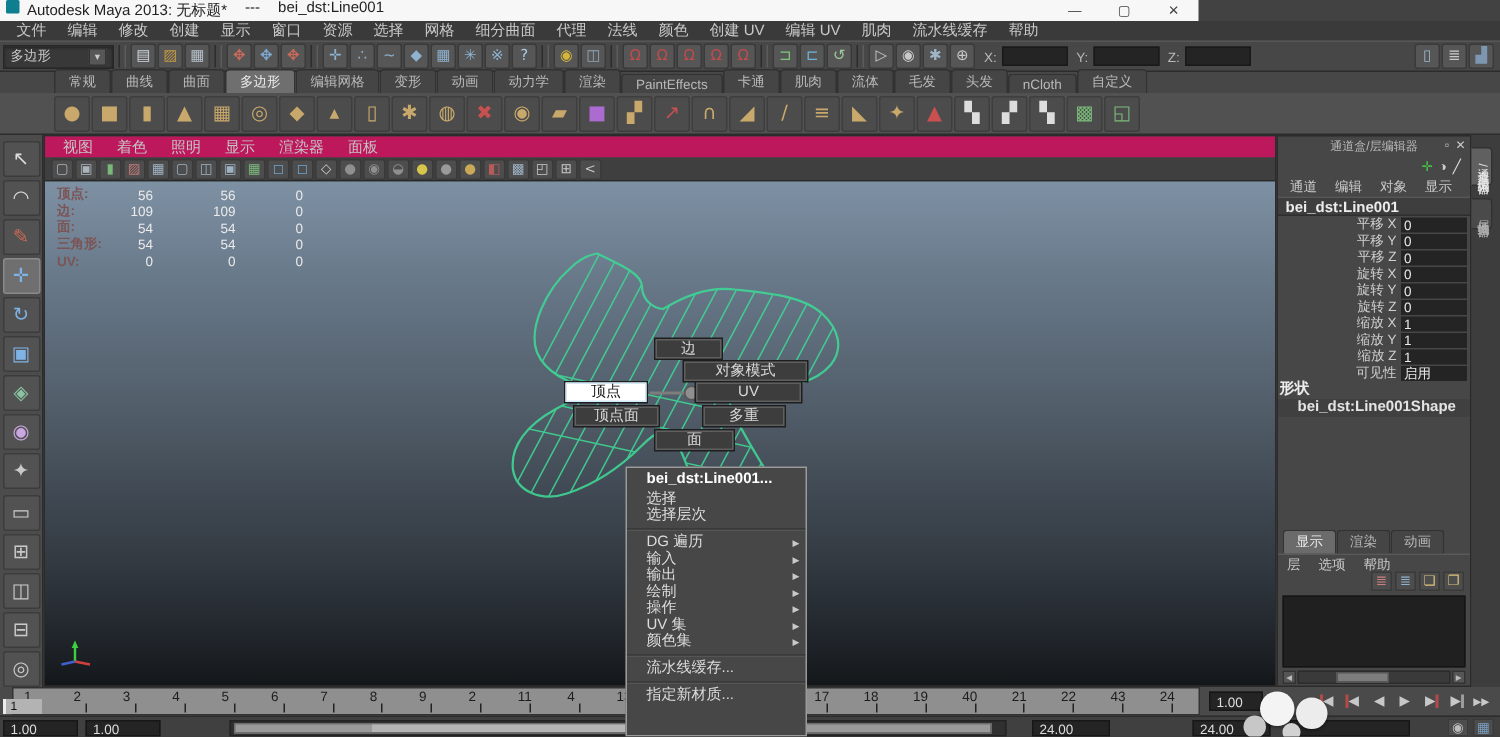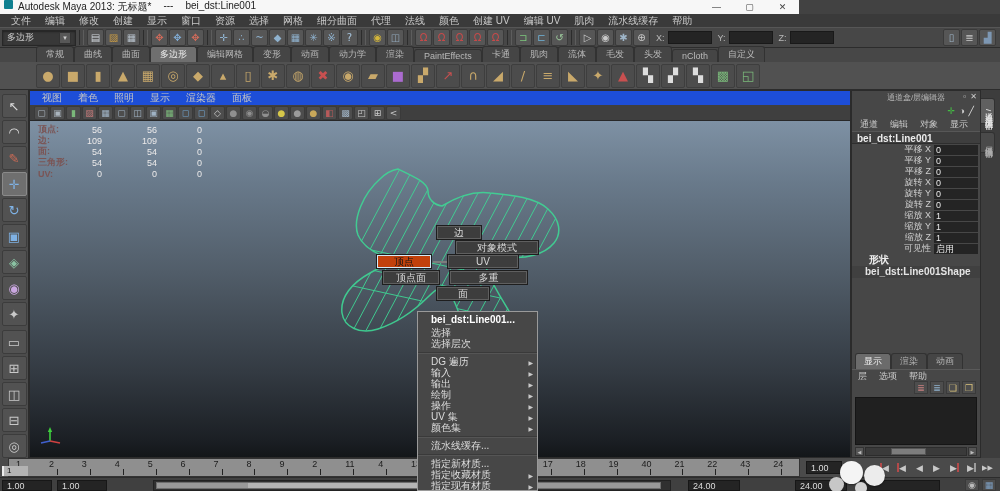--- a/index.html
+++ b/index.html
@@ -38,38 +38,38 @@
   .shelfwidget{position:absolute;left:29px;top:63px;width:6px;height:26px;background:#585858;border:1px solid #333}
 
   
   .toolbox{position:absolute;left:0;top:90px;width:29px;height:368px;background:#4c4c4c;border-right:1px solid #2b2b2b;display:flex;flex-direction:column;align-items:center;padding-top:4px;gap:2px}
   .tool{width:25px;height:24px;display:flex;align-items:center;justify-content:center;font-size:13px;font-family:"DejaVu Sans",sans-serif;background:#525252;border:1px solid #3c3c3c;border-radius:2px}
   .tool.active{background:#6f6f6f;border-color:#8a8a8a}
   .toolspacer{flex:1}
 
   
   .viewport{position:absolute;left:29px;top:90px;width:822px;height:368px;background:#454545;border:1px solid #2b2b2b}
-  .vmenus{height:14px;display:flex;padding-left:4px;background:#1d4ed8}
+  .vmenus{height:14px;display:flex;padding-left:4px;background:#be185d}
   .vmenus .vm{font-size:10px;color:#c4c4c4;padding:0 8px;white-space:nowrap}
   .vtoolbar{height:16px;background:#3f3f3f;border-bottom:1px solid #282828;display:flex;align-items:center;gap:1px;padding-left:4px}
   .vtic{width:15px;height:14px;display:inline-flex;align-items:center;justify-content:center;font-size:9px;font-family:"DejaVu Sans",sans-serif;background:#4d4d4d;border:1px solid #3a3a3a;border-radius:2px}
   .canvas{position:absolute;left:0;top:30px;width:820px;height:336px;background:linear-gradient(180deg,#7e91a4 0%,#697a8b 18%,#515d69 45%,#333a42 75%,#1b1f24 95%,#131619 100%)}
   .wire{position:absolute;left:0;top:0}
   .hud{position:absolute;left:8px;top:3px;font-size:9px}
   .hudrow{display:flex;height:11px;align-items:center}
   .hlabel{width:38px;color:#7b5555;font-weight:bold;white-space:nowrap}
   .hv1{width:26px;text-align:right;color:#eceaea}
   .hv2{width:55px;text-align:right;color:#eceaea}
   .hv3{width:45px;text-align:right;color:#eceaea}
   .axis{position:absolute;left:8px;bottom:6px}
 
   
   .mm{position:absolute;left:0;top:0;width:0;height:0;z-index:30}
   .mmitem{position:absolute;height:13px;background:#3d3d3d;border:1px solid #5f5f5f;box-shadow:0 0 0 1px #1e1e1e;color:#d9d9d9;font-size:10px;line-height:11px;text-align:center}
-  .mmitem.sel{background:#c2410c;border-color:#d4e9f8;color:#161616}
+  .mmitem.sel{background:#ffffff;border-color:#d4e9f8;color:#161616}
   .mmline{position:absolute;left:433px;top:261px;width:24px;height:2px;background:#7d7d7d;z-index:29}
   .mmdot{position:absolute;left:456px;top:257px;width:10px;height:10px;border-radius:50%;background:#8f8f8f;border:1px solid #555;z-index:29}
 
   
   .ctxmenu{position:absolute;left:417px;top:311px;width:121px;height:180px;background:#474747;border:1px solid #9a9a9a;z-index:60;overflow:hidden}
   .ctxhead{height:15px;font-size:10px;font-weight:bold;color:#fff;padding:2px 0 0 13px;white-space:nowrap}
   .ctxitem{height:11px;font-size:10px;color:#dcdcdc;padding-left:13px;line-height:11px;position:relative;white-space:nowrap}
   .ctxitem .sub{position:absolute;right:4px;top:2px;font-size:6px;color:#c9c9c9}
   .ctxsep{height:4px;border-bottom:1px solid #3a3a3a;margin-bottom:3px;box-shadow:0 1px 0 #555}
 
@@ -77,21 +77,21 @@
   .rpanel{position:absolute;left:851px;top:90px;width:130px;height:368px;background:#474747;border:1px solid #2b2b2b}
   .rphead{height:13px;display:flex;align-items:center;justify-content:center;font-size:8px;color:#b9b9b9;position:relative}
   .rphead .hic{position:absolute;top:1px;font-size:8px;color:#ccc}
   .rpicons{height:14px;display:flex;justify-content:flex-end;align-items:center;gap:4px;padding-right:6px;font-size:9px}
   .rpmenus{height:13px;display:flex;padding-left:2px;align-items:center}
   .rpmenus .rpm{font-size:9px;color:#c9c9c9;padding:0 6px}
   .objname{height:13px;background:#3e3e3e;border-top:1px solid #575757;border-bottom:1px solid #2e2e2e;font-size:10px;font-weight:bold;color:#ececec;padding-left:5px;line-height:13px}
   .chrow{display:flex;height:11px;align-items:center}
   .chlabel{flex:1;text-align:right;padding-right:3px;font-size:9px;color:#cfcfcf;white-space:nowrap}
   .chval{width:44px;height:10px;background:#242424;font-size:9px;color:#e9e9e9;padding-left:2px;margin-right:2px;line-height:10px}
-  .shapes{height:12px;font-size:10px;font-weight:bold;color:#ececec;padding-left:17px;line-height:12px}
+  .shapes{height:12px;font-size:10px;font-weight:bold;color:#ececec;padding-left:1px;line-height:12px}
   .shapename{height:12px;font-size:10px;font-weight:bold;color:#e4e4e4;padding-left:13px;line-height:12px;background:#404040}
   
   .ledit{position:absolute;left:0;top:262px;width:128px}
   .letabs{display:flex;padding-left:3px}
   .letab{font-size:9px;color:#b9b9b9;padding:1px 8px;background:#454545;border:1px solid #323232;border-bottom:none;border-radius:3px 3px 0 0}
   .letabs span:nth-of-type(1){background:#6b6b6b;color:#ececec}
   .lemenus{height:12px;display:flex;border-top:1px solid #5a5a5a}
   .lemenus .lem{font-size:9px;color:#c9c9c9;padding:0 6px}
   .leicons{height:15px;display:flex;justify-content:flex-end;gap:2px;padding-right:4px}
   .leic{width:14px;height:13px;display:inline-flex;align-items:center;justify-content:center;font-size:9px;background:#4d4d4d;border:1px solid #3a3a3a}
@@ -448,23 +448,23 @@
       </svg>
     </div>
   </div>
 
   <div class="mmline"></div>
   <div class="mmdot"></div>
   <div class="mm">
     <div class="mmitem" style="left:437px;top:226px;width:44px">边</div>
     <div class="mmitem" style="left:456px;top:241px;width:82px">对象模式</div>
     <div class="mmitem sel" style="left:377px;top:255px;width:54px">顶点</div>
-    <div class="mmitem" style="left:448px;top:255px;width:70px">UV</div>
+    <div class="mmitem" style="left:464px;top:255px;width:70px">UV</div>
     <div class="mmitem" style="left:383px;top:271px;width:56px">顶点面</div>
-    <div class="mmitem" style="left:450px;top:271px;width:77px">多重</div>
+    <div class="mmitem" style="left:469px;top:271px;width:54px">多重</div>
     <div class="mmitem" style="left:437px;top:287px;width:52px">面</div>
   </div>
 
   <div class="ctxmenu">
     <div class="ctxhead">bei_dst:Line001...</div>
     <div>
 
     <div class="ctxitem">选择</div>
         <div class="ctxitem">选择层次</div>
       </div>
@@ -482,27 +482,20 @@
         <div class="ctxitem"><span>操作</span><span class="sub">▶</span></div>
 
         <div class="ctxitem"><span>UV 集</span><span class="sub">▶</span></div>
 
         <div class="ctxitem"><span>颜色集</span><span class="sub">▶</span></div>
       </div>
     <div class="ctxsep"></div>
     <div class="ctxitem">流水线缓存...</div>
     <div class="ctxsep"></div>
     <div class="ctxitem">指定新材质...</div>
-    <div>
-
-        <div class="ctxitem"><span>指定收藏材质</span><span class="sub">▶</span></div>
-
-        <div class="ctxitem"><span>指定现有材质</span><span class="sub">▶</span></div>
-
-      </div>
   </div>
 
   <div class="rpanel">
     <div class="rphead">
       <span>通道盒/层编辑器</span>
       <span class="hic" style="right:14px">▫</span>
       <span class="hic" style="right:3px">✕</span>
     </div>
     <div class="rpicons">
       <span style="color:#44bb44">✛</span>

